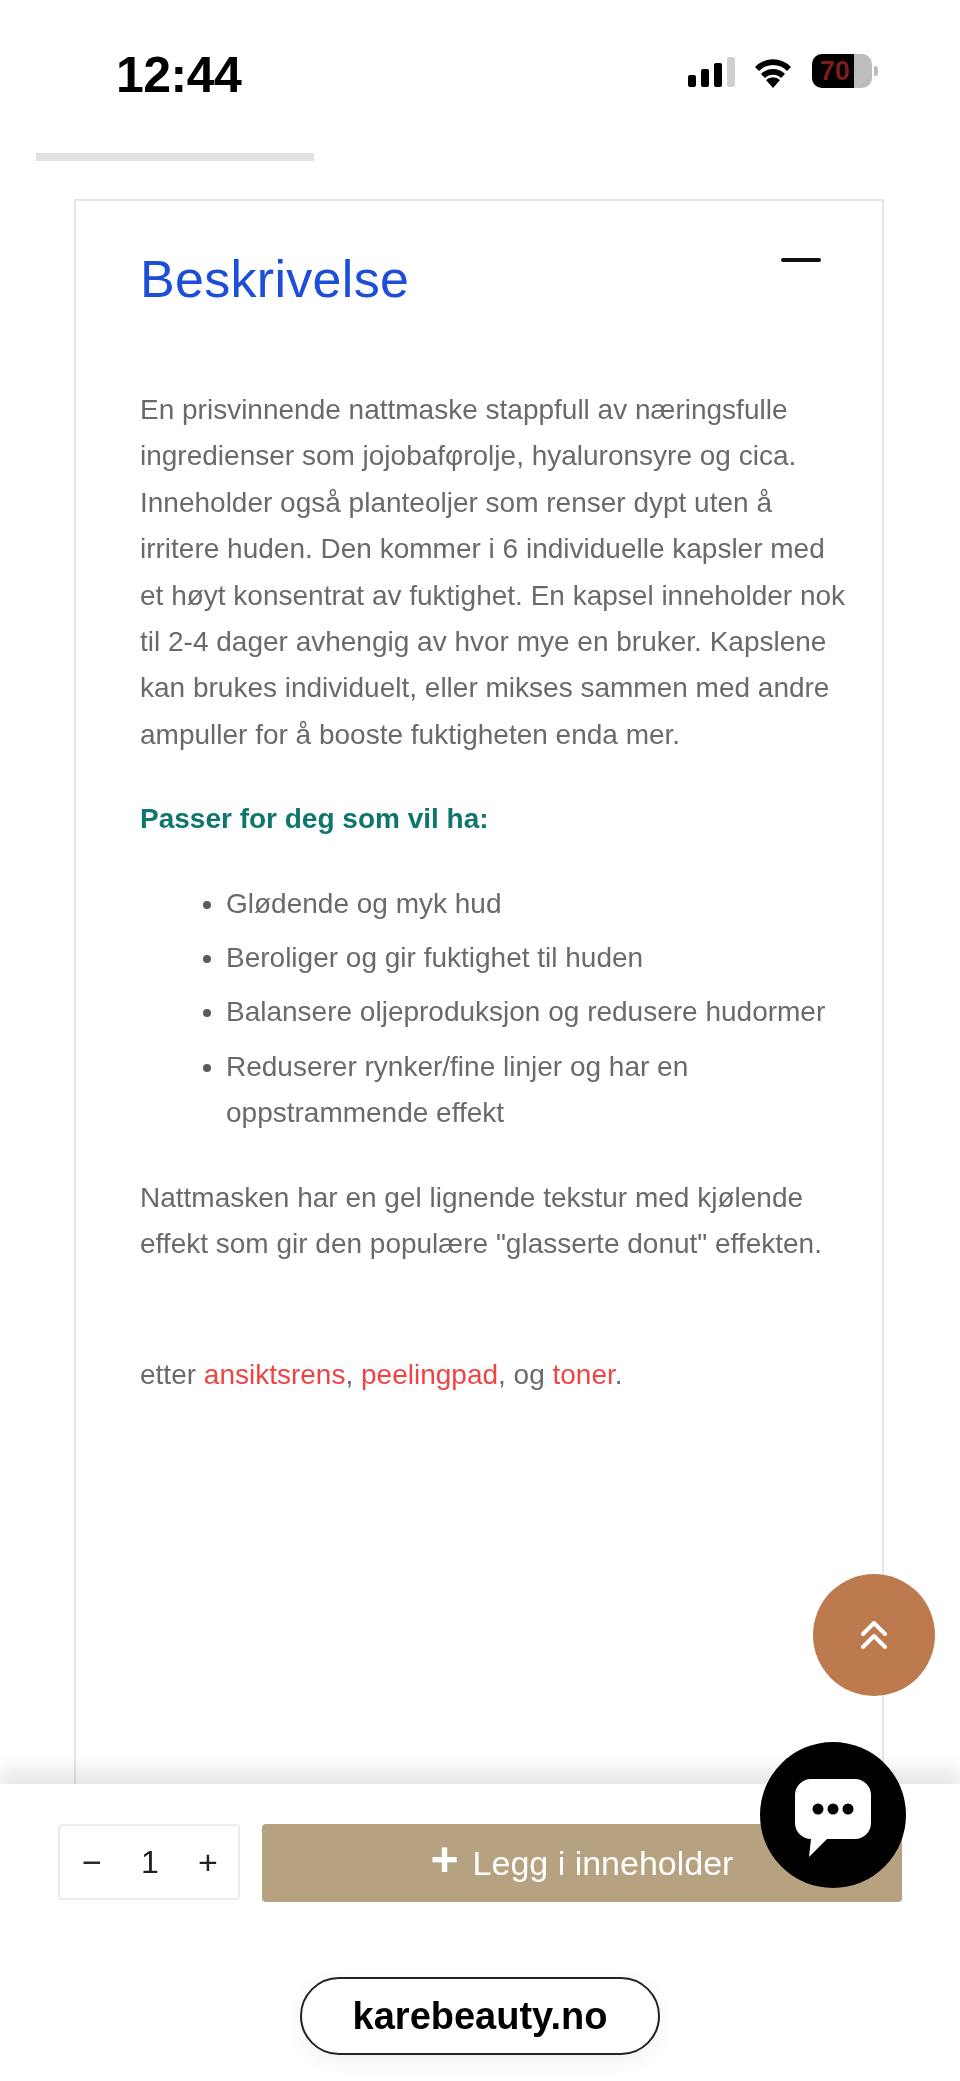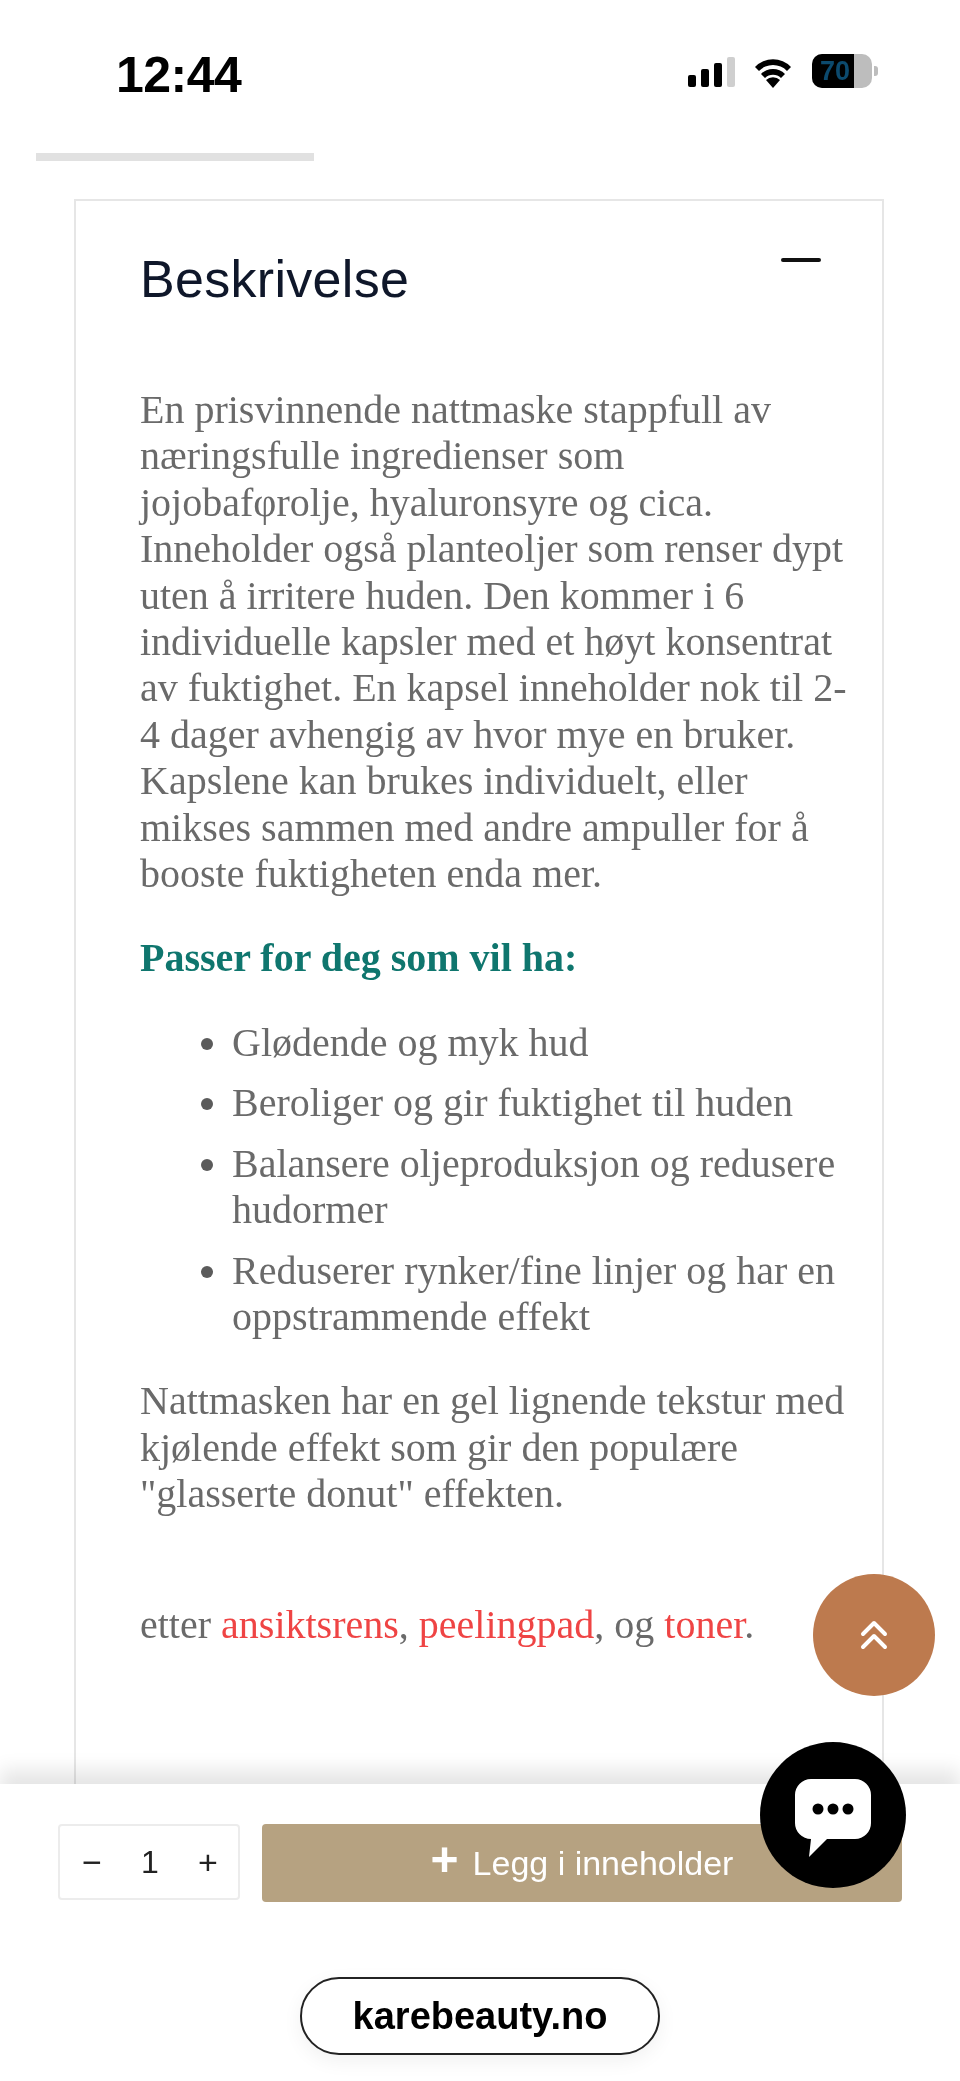--- a/index.html
+++ b/index.html
@@ -9,35 +9,35 @@
   }
   
   .statusbar { position:absolute; left:0; top:0; width:960px; height:120px; }
   .time { position:absolute; left:116px; top:46px; font-size:50px; font-weight:700; color:#000; letter-spacing:-0.5px; font-family:"Liberation Sans", sans-serif; }
   .signal { position:absolute; left:688px; top:57px; width:48px; height:30px; }
   .signal span { position:absolute; bottom:0; width:8px; border-radius:2px; background:#000; }
   .wifi { position:absolute; left:753px; top:54px; width:40px; height:34px; }
   .battery { position:absolute; left:812px; top:54px; width:60px; height:34px; }
   .battery .body { position:absolute; left:0; top:0; width:60px; height:34px; border-radius:10px; background:#bdbdbd; overflow:hidden; }
   .battery .fill { position:absolute; left:0; top:0; width:42px; height:34px; background:#000; }
-  .battery .txt { position:absolute; left:0; top:2px; width:46px; text-align:center; color:#0c4a6e; font-size:27px; font-weight:700; line-height:30px; }
+  .battery .txt { position:absolute; left:0; top:2px; width:46px; text-align:center; color:#7f1d1d; font-size:27px; font-weight:700; line-height:30px; }
   .battery .nub { position:absolute; left:62px; top:12px; width:4px; height:10px; border-radius:0 3px 3px 0; background:#bdbdbd; }
 
   .progress-track { position:absolute; left:36px; top:153px; width:278px; height:8px; background:#e1e1e1; }
 
   
   .card { position:absolute; left:74px; top:199px; width:810px; height:1700px; border:2px solid #e6e6e6; border-bottom:none; box-sizing:border-box; }
-  .card-title { position:absolute; left:64px; top:48px; font-size:52px; color:#0f172a; font-family:"Liberation Sans", sans-serif; font-weight:400; letter-spacing:0.3px; }
+  .card-title { position:absolute; left:64px; top:48px; font-size:52px; color:#1d4ed8; font-family:"Liberation Sans", sans-serif; font-weight:400; letter-spacing:0.3px; }
   .collapse-icon { position:absolute; left:705px; top:57px; width:40px; height:4px; background:#111; border-radius:2px; }
 
-  .desc { position:absolute; left:64px; top:186px; width:710px; color:#6a6a6a; font-size:40px; line-height:46.4px;font-family:Liberation Serif, serif; }
+  .desc { position:absolute; left:64px; top:186px; width:710px; color:#6a6a6a; font-size:28px; line-height:46.4px; }
   .desc p { margin:0 0 38px 0; }
   .desc .bold { font-weight:700; color:#0f766e; }
   .desc ul { margin:0 0 38px 0; padding-left:78px; }
-  .desc li { margin:14px; padding-left:0; }
+  .desc li { margin:8px; padding-left:0; }
   .desc li::marker { color:#5b5b5b; }
   .desc .link { color:#ef4444; }
 
   
   .sticky { position:absolute; left:0; top:1784px; width:960px; height:297px; background:#ffffff; box-shadow:0 -14px 18px rgba(0,0,0,0.10); }
   .qty { position:absolute; left:58px; top:40px; width:182px; height:76px; border:2px solid #ececec; border-radius:4px; box-sizing:border-box; background:#fff; }
   .qty .minus { position:absolute; left:12px; top:0; width:40px; height:72px; line-height:72px; text-align:center; font-size:34px; color:#222; }
   .qty .val { position:absolute; left:60px; top:0; width:60px; height:72px; line-height:72px; text-align:center; font-size:32px; color:#222; }
   .qty .plus { position:absolute; left:128px; top:0; width:40px; height:72px; line-height:72px; text-align:center; font-size:34px; color:#222; }
   .add-btn { position:absolute; left:262px; top:40px; width:640px; height:78px; background:#b6a281; border-radius:4px; color:#fff; font-size:34px; display:flex; align-items:center; justify-content:center; gap:14px; }

